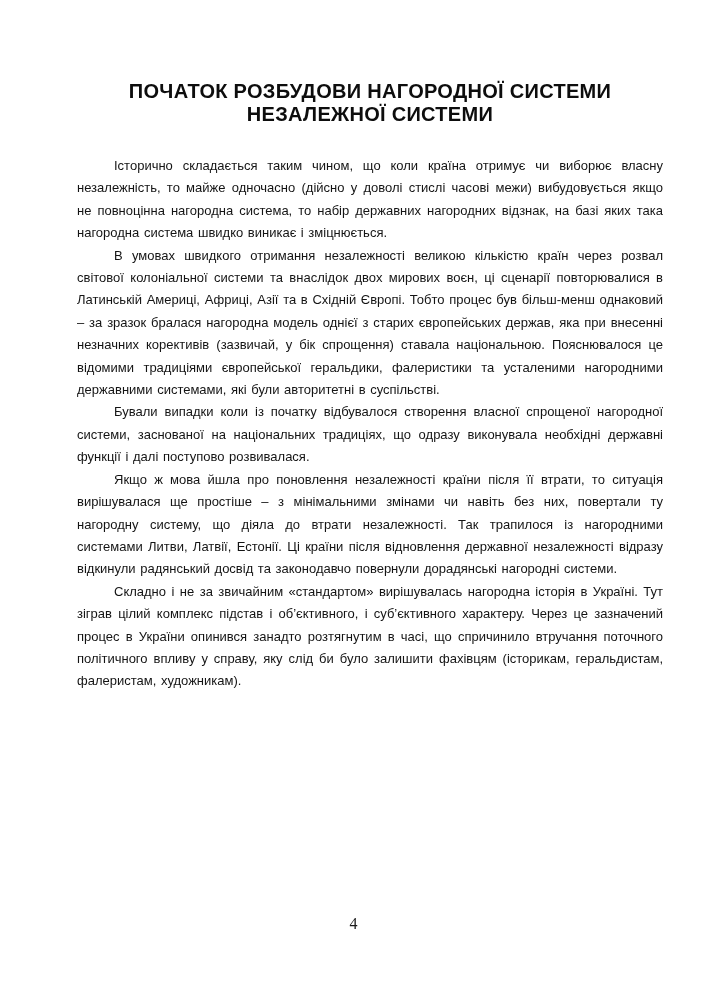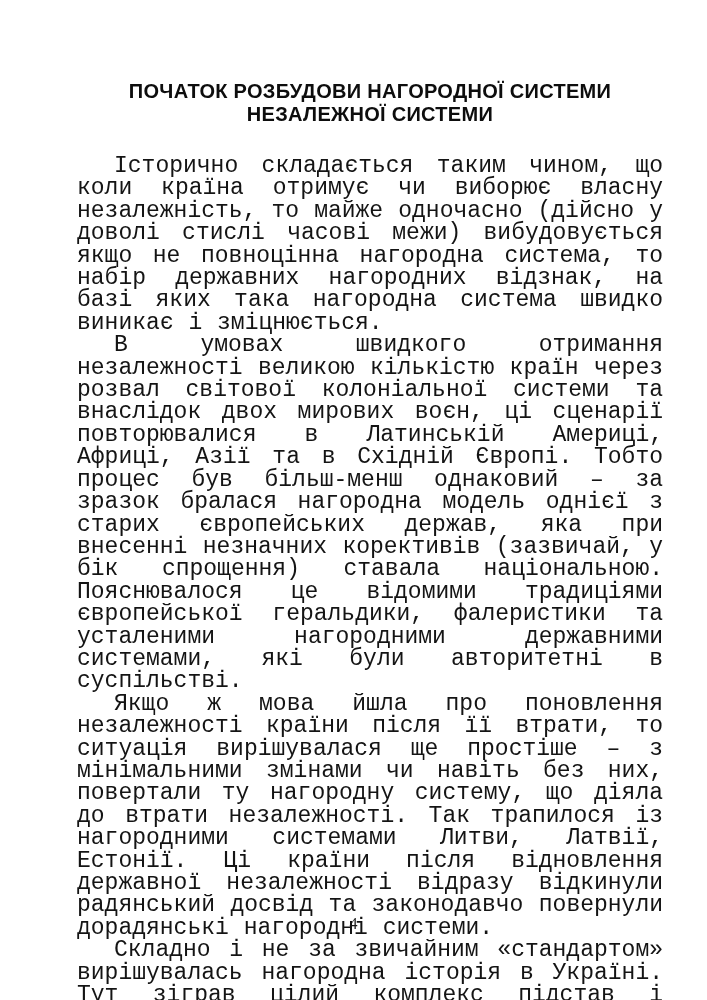--- a/index.html
+++ b/index.html
@@ -37,22 +37,22 @@
     margin: 0 0 0 0;
   }
   .page-title .title-line {
     display: block;
   }
   .body-text {
     margin-top: 29px;
   }
   .body-text p {
     margin: 0;
-    font-family: Liberation Mono, monospace;
-    font-size: 23px;
+    font-family: Liberation Sans, sans-serif;
+    font-size: 13px;
     line-height: 22.4px;
     text-align: justify;
     text-indent: 37px;
     color: #141414;
     word-spacing: 1px;
   }
   .page-number {
     position: absolute;
     left: 0;
     top: 915px;
@@ -68,18 +68,19 @@
 
 <div class="sheet">
   <div class="text-column">
     <h1 class="page-title">
       <span class="title-line">ПОЧАТОК РОЗБУДОВИ НАГОРОДНОЇ СИСТЕМИ</span>
       <span class="title-line">НЕЗАЛЕЖНОЇ СИСТЕМИ</span>
     </h1>
     <div class="body-text">
       <p>Історично складається таким чином, що коли країна отримує чи виборює власну незалежність, то майже одночасно (дійсно у доволі стислі часові межи) вибудовується якщо не повноцінна нагородна система, то набір державних нагородних відзнак, на базі яких така нагородна система швидко виникає і зміцнюється.</p>
       <p>В умовах швидкого отримання незалежності великою кількістю країн через розвал світової колоніальної системи та внаслідок двох мирових воєн, ці сценарії повторювалися в Латинській Америці, Африці, Азії та в Східній Європі. Тобто процес був більш-менш однаковий – за зразок бралася нагородна модель однієї з старих європейських держав, яка при внесенні незначних корективів (зазвичай, у бік спрощення) ставала національною. Пояснювалося це відомими традиціями європейської геральдики, фалеристики та усталеними нагородними державними системами, які були авторитетні в суспільстві.</p>
+      <p>Бували випадки коли із початку відбувалося створення власної спрощеної нагородної системи, заснованої на національних традиціях, що одразу виконувала необхідні державні функції і далі поступово розвивалася.</p>
       <p>Якщо ж мова йшла про поновлення незалежності країни після її втрати, то ситуація вирішувалася ще простіше – з мінімальними змінами чи навіть без них, повертали ту нагородну систему, що діяла до втрати незалежності. Так трапилося із нагородними системами Литви, Латвії, Естонії. Ці країни після відновлення державної незалежності відразу відкинули радянський досвід та законодавчо повернули дорадянські нагородні системи.</p>
       <p>Складно і не за звичайним «стандартом» вирішувалась нагородна історія в Україні. Тут зіграв цілий комплекс підстав і об’єктивного, і суб’єктивного характеру. Через це зазначений процес в України опинився занадто розтягнутим в часі, що спричинило втручання поточного політичного впливу у справу, яку слід би було залишити фахівцям (історикам, геральдистам, фалеристам, художникам).</p>
     </div>
   </div>
   <div class="page-number">4</div>
 </div>
 
 </body></html>

